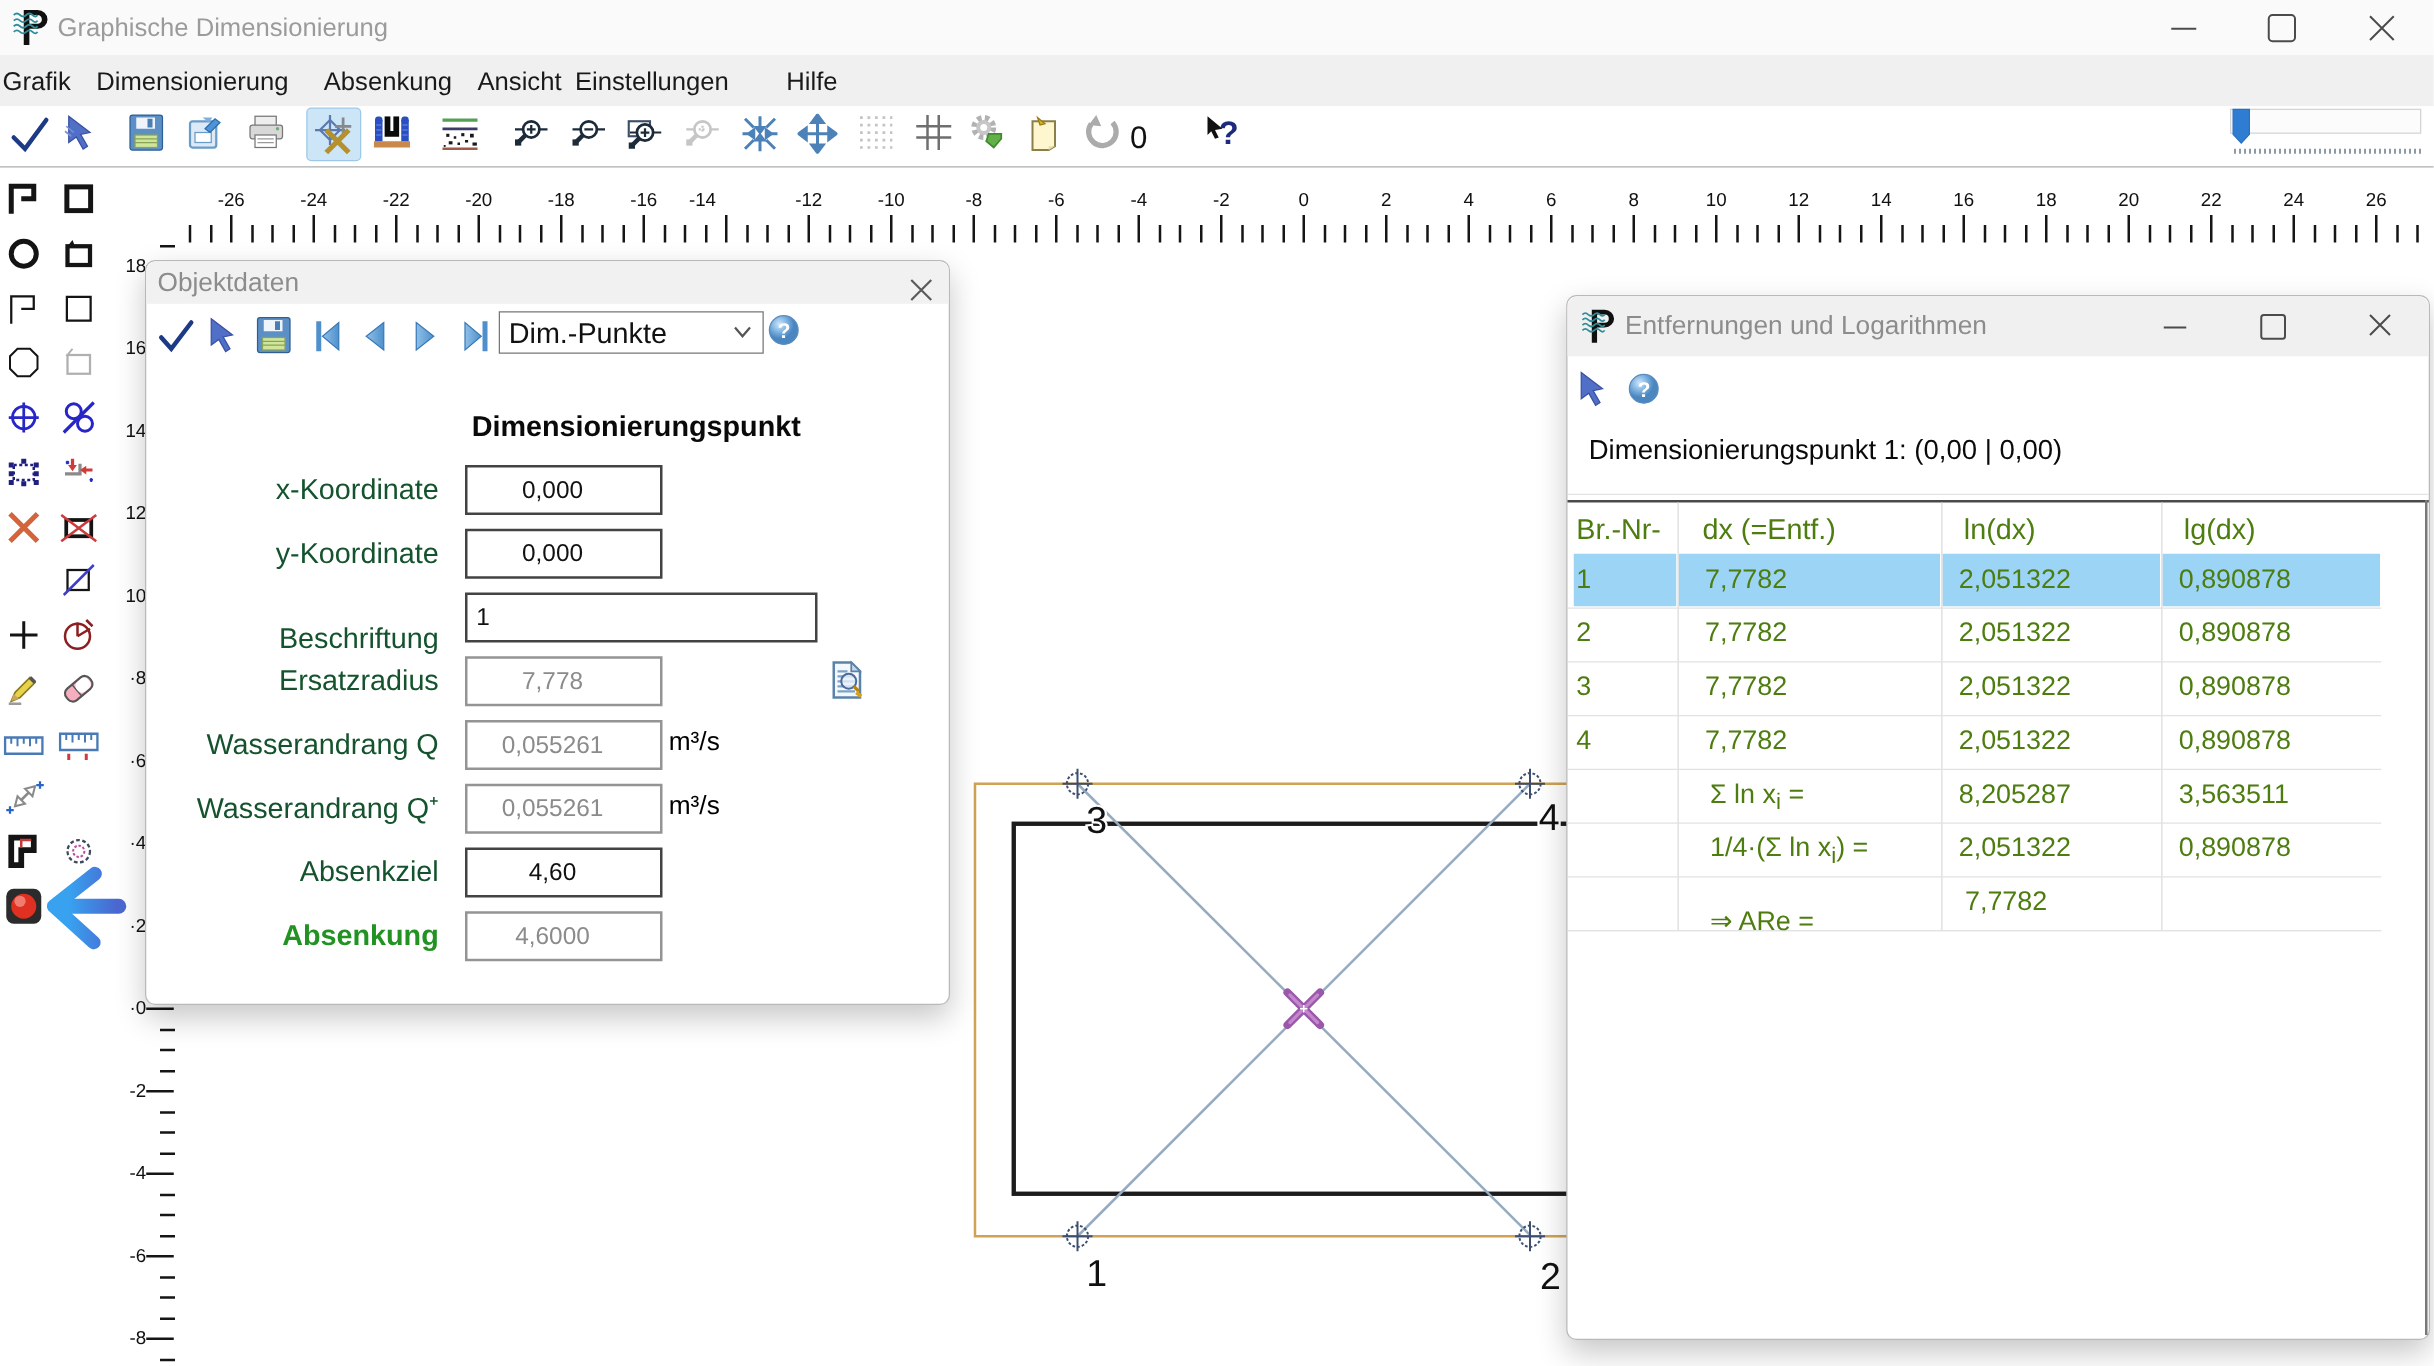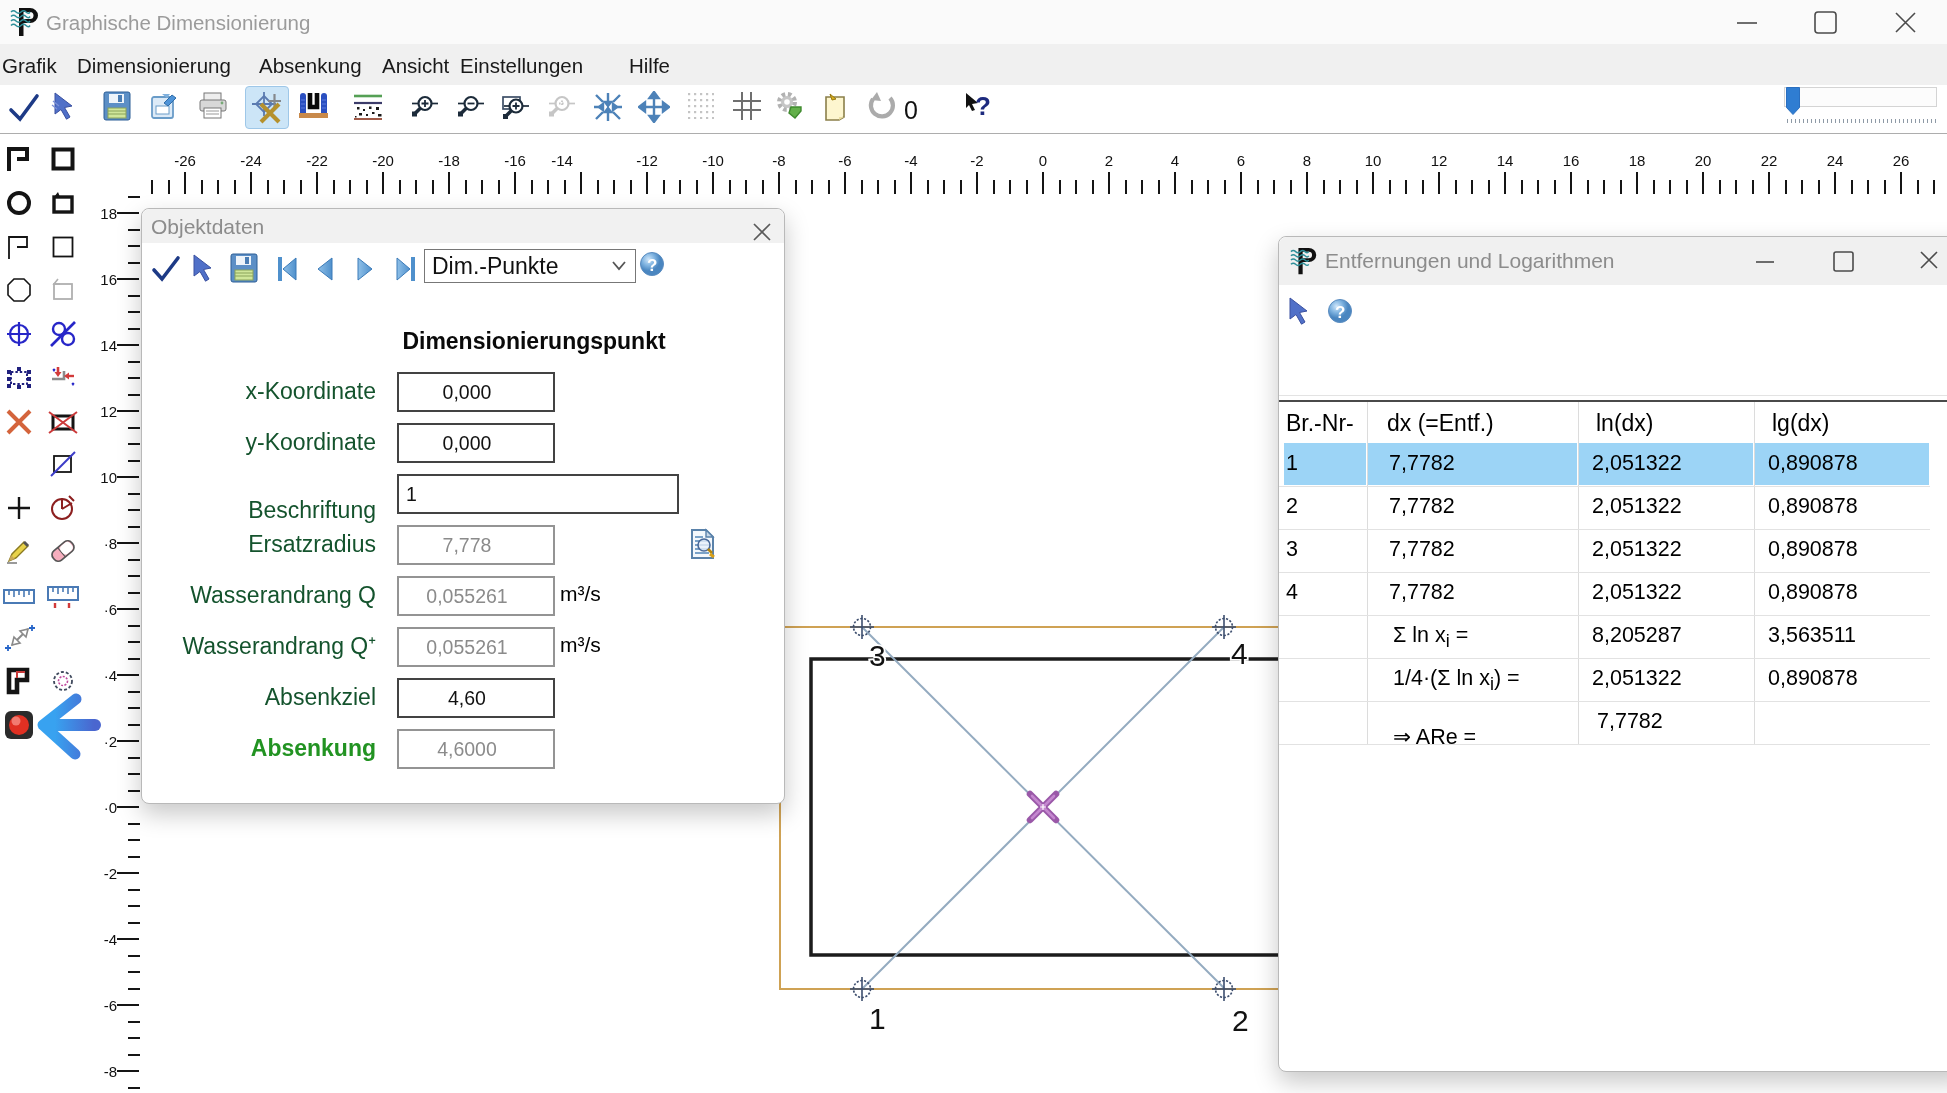--- a/index.html
+++ b/index.html
@@ -21,33 +21,33 @@
      background:repeating-linear-gradient(90deg,#8e9aa6 0 1.5px,transparent 1.5px 4px);}
   
   .htick{position:absolute;width:2px;background:#151515;}
   .hlab{position:absolute;top:152px;font-size:15px;color:#111;transform:translateX(-50%);}
   .vtick{position:absolute;height:2px;background:#151515;}
   .vlab{position:absolute;width:22px;text-align:right;font-size:15px;color:#111;transform:translateY(-50%);}
   
   .licon{position:absolute;}
   
   .win{position:absolute;background:#fff;border:1px solid #b9b9b9;border-radius:8px;
-       box-shadow:0 10px 24px rgba(0,0,0,0.22);margin-left:25px;}
+       box-shadow:0 10px 24px rgba(0,0,0,0.22);}
   .wtitle{position:absolute;left:0;top:0;width:100%;height:34px;background:#f1f1f1;
           border-radius:8px 8px 0 0;}
   .wtname{position:absolute;left:9px;top:6px;font-size:21px;color:#8c8c8c;}
   #objdata{left:116px;top:208px;width:642px;height:594px;z-index:10;}
   .flabel{position:absolute;font-size:23px;color:#14532d;text-align:right;width:234px;left:0;line-height:1.2;}
   .fbox{position:absolute;background:#fff;border:2px solid #434343;font-size:19.5px;color:#111;
         text-align:center;line-height:36px;padding-right:18px;}
   .ro{border:2px solid #949494;color:#8b8b8b;}
   
   #entf{left:1253px;top:236px;width:689px;height:834px;z-index:20;}
   #entf .wtitle{height:48px;background:#f0f0f0;}
-  .cell{position:absolute;font-size:21.5px;color:#000000;line-height:1.2;} .hc{font-size:23px;}
+  .cell{position:absolute;font-size:21.5px;color:#4d7c0f;line-height:1.2;} .hc{font-size:23px;}
   .vline{position:absolute;width:1px;background:#dcdcdc;}
   .hline{position:absolute;height:1px;background:#e2e2e2;}
 </style>
 </head>
 <body>
 
 <div class="abs" id="titlebar"></div>
 <div class="abs" id="apptitle">Graphische Dimensionierung</div>
 <svg class="abs" style="left:10px;top:6px" width="32" height="32" viewBox="0 0 32 32" id="applogo">
    <path fill-rule="evenodd" d="M9 2 h11 a8 7.5 0 0 1 0 15 h-6.5 v13 h-4.5 z M13.5 6 v7 h6.5 a3.5 3.5 0 0 0 0 -7 z" fill="#101010"></path>
@@ -735,20 +735,21 @@
           <radialGradient id="hb1" cx="0.35" cy="0.3">
             <stop offset="0" stop-color="#cfe6fa"></stop>
             <stop offset="0.55" stop-color="#7fb3e0"></stop>
             <stop offset="1" stop-color="#4a86c0"></stop>
           </radialGradient>
         </defs>
         <circle cx="13" cy="13" r="11.5" fill="url(#hb1)" stroke="#5a8cc0" stroke-width="1"></circle>
         <text x="8" y="19.5" font-size="17" font-weight="bold" fill="#fff" font-family="Liberation Sans">?</text>
       </svg>
     </div>
+  <div class="abs" style="left:17px;top:110px;font-size:22px;color:#0a0a0a">Dimensionierungspunkt 1: (0,00 | 0,00)</div>
   <div id="enttable">
       <div class="abs" style="left:0;top:158px;width:689px;height:1px;background:#e3e3e3"></div>
       <div class="abs" style="left:0;top:163px;width:689px;height:2px;background:#4a4a4a"></div>
       <div class="abs" style="left:686px;top:163px;width:2px;height:668px;background:#787878"></div>
       <div class="abs" style="left:5px;top:206px;width:82px;height:42px;background:#9cd4f6"></div>
       <div class="abs" style="left:89px;top:206px;width:209px;height:42px;background:#9cd4f6"></div>
       <div class="abs" style="left:300px;top:206px;width:174px;height:42px;background:#9cd4f6"></div>
       <div class="abs" style="left:476px;top:206px;width:174px;height:42px;background:#9cd4f6"></div>
       <div class="vline" style="left:88px;top:165px;height:342px"></div>
       <div class="vline" style="left:299px;top:165px;height:342px"></div>

